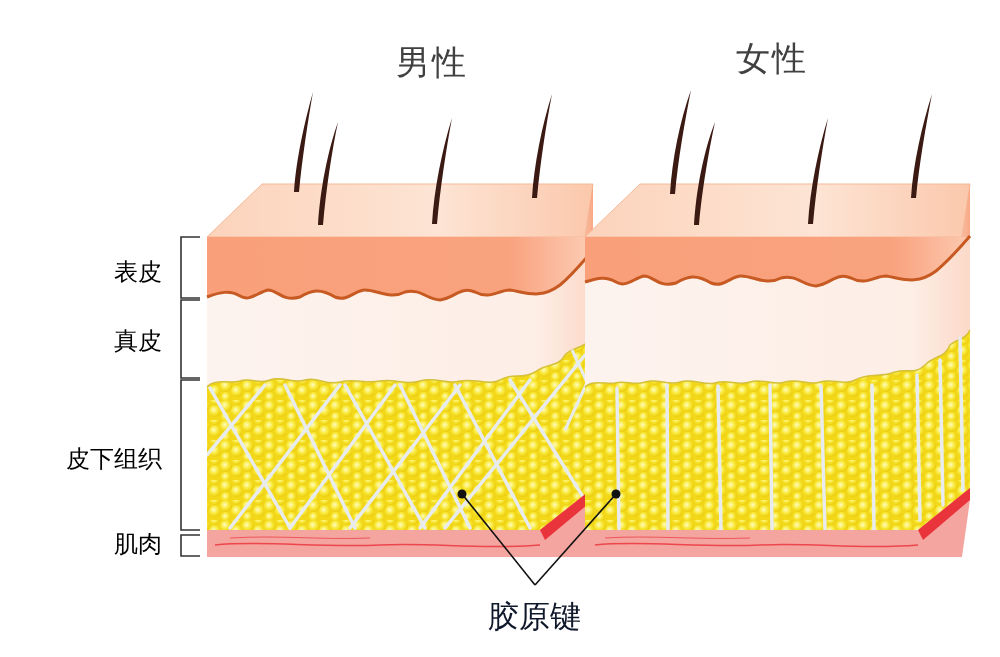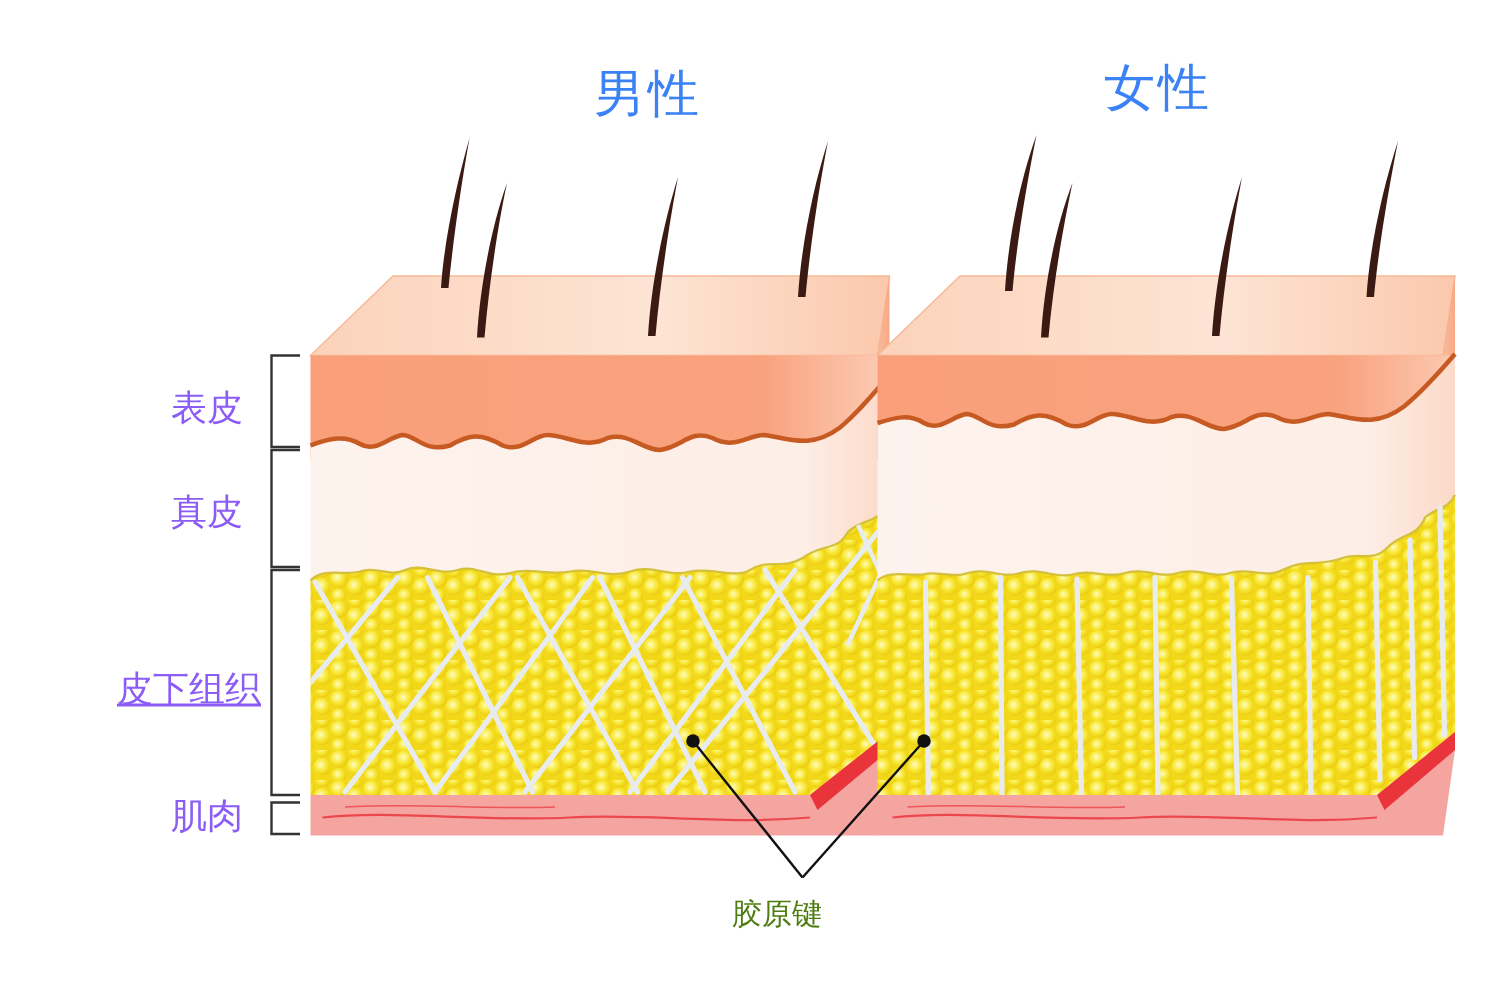--- a/index.html
+++ b/index.html
@@ -1,31 +1,31 @@
 <!DOCTYPE html>
 <html><head>
   <meta charset="utf-8">
   <style>
     html, body { margin: 0; padding: 0; background: #ffffff; }
     body { width: 1000px; height: 657px; position: relative; overflow: hidden;
            font-family: "DejaVu Sans", "Liberation Sans", sans-serif; }
-    .title { position: absolute; font-size: 34px; color: #3b82f6; letter-spacing: 2px; text-align: center; }
-    .layer-label { position: absolute; font-size: 24px; color: #8b5cf6; text-align: right; width: 150px; }
-    .collagen-label { position: absolute; font-size: 20px; color: #4d7c0f; }
+    .title { position: absolute; font-size: 34px; color: #404040; letter-spacing: 2px; text-align: center; }
+    .layer-label { position: absolute; font-size: 24px; color: #000000; text-align: right; width: 150px; }
+    .collagen-label { position: absolute; font-size: 31px; color: #0f172a; }
     svg { position: absolute; left: 0; top: 0; }
   </style>
 </head>
 <body>
 
 <div class="title" style="left:396px; top:40px;">男性</div>
 <div class="title" style="left:736px; top:36px;">女性</div>
 
 <div class="layer-label" style="left:12px; top:256px;">表皮</div>
 <div class="layer-label" style="left:12px; top:325px;text-align:right;">真皮</div>
-<div class="layer-label" style="left:24px; top:443px;text-decoration:underline;">皮下组织</div>
+<div class="layer-label" style="left:12px; top:443px;">皮下组织</div>
 <div class="layer-label" style="left:12px; top:528px;text-align:right;">肌肉</div>
 
 <div class="collagen-label" style="left:488px; top:596px;">胶原键</div>
 
 <svg width="1000" height="657" viewBox="0 0 1000 657">
   <defs>
     <radialGradient id="fatBall" cx="40%" cy="40%" r="60%">
       <stop offset="0%" stop-color="#fffbc0"></stop>
       <stop offset="55%" stop-color="#f8e835"></stop>
       <stop offset="100%" stop-color="#eccc10"></stop>

